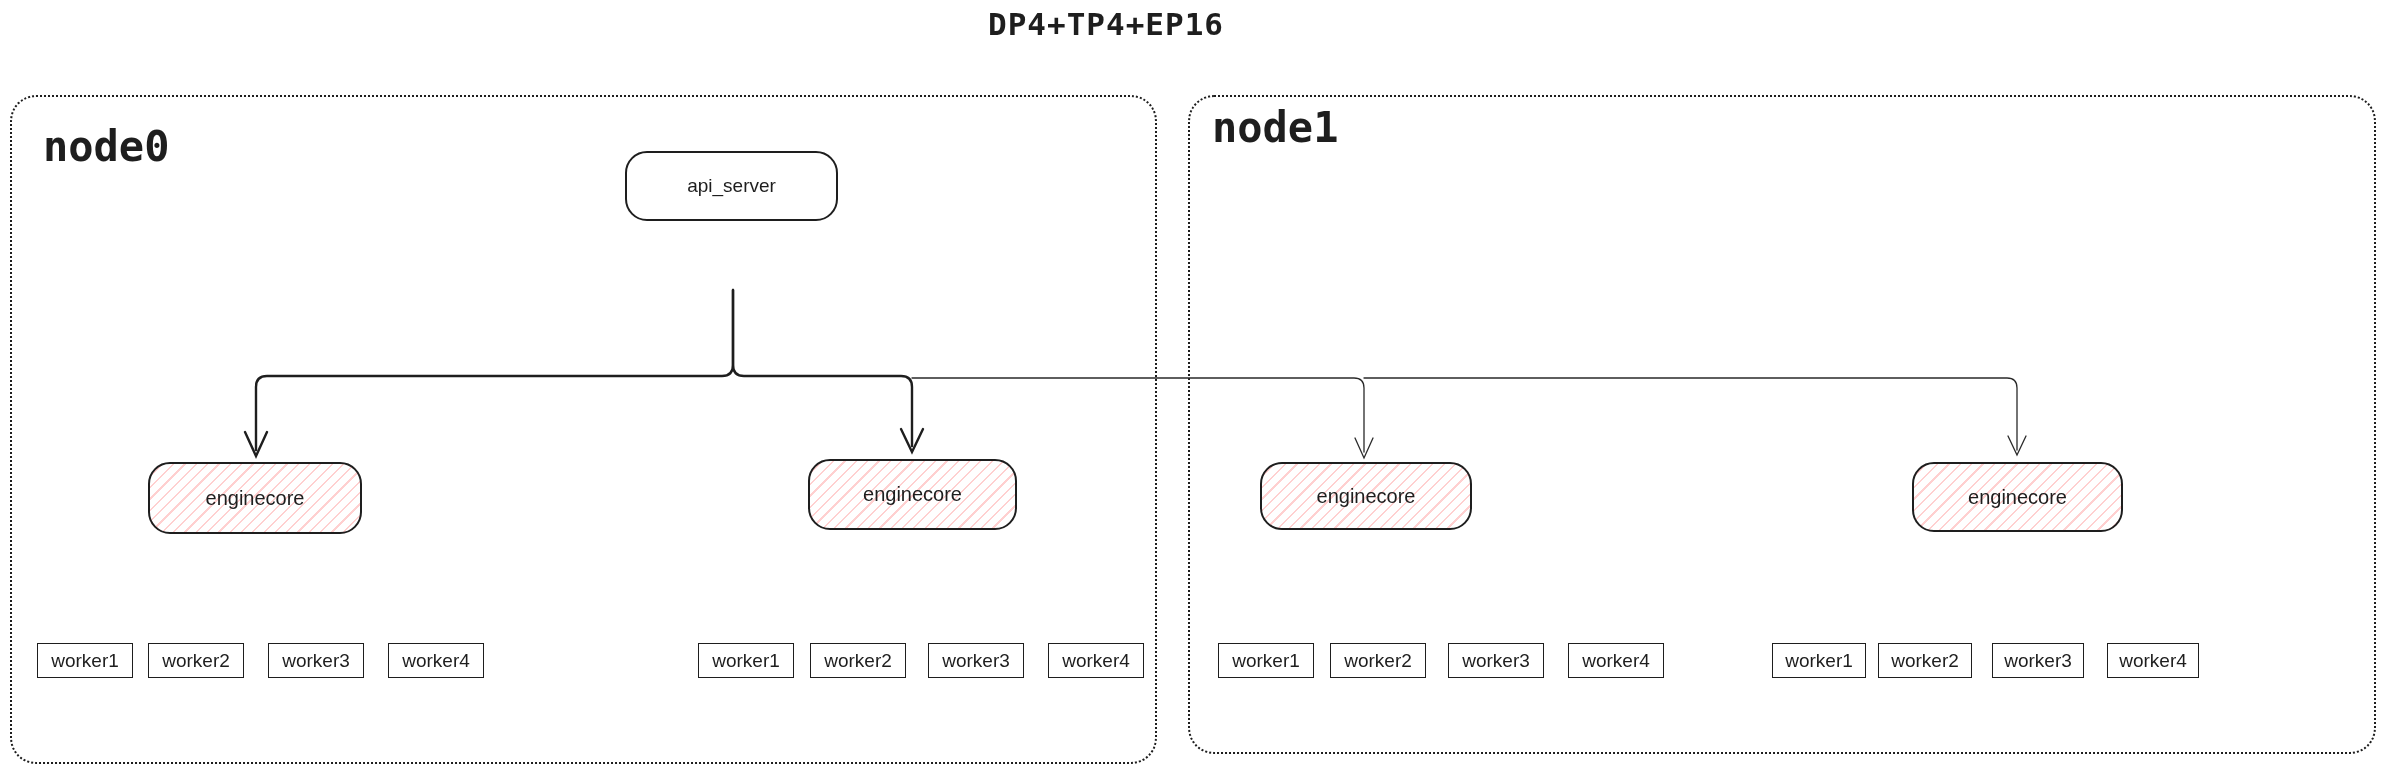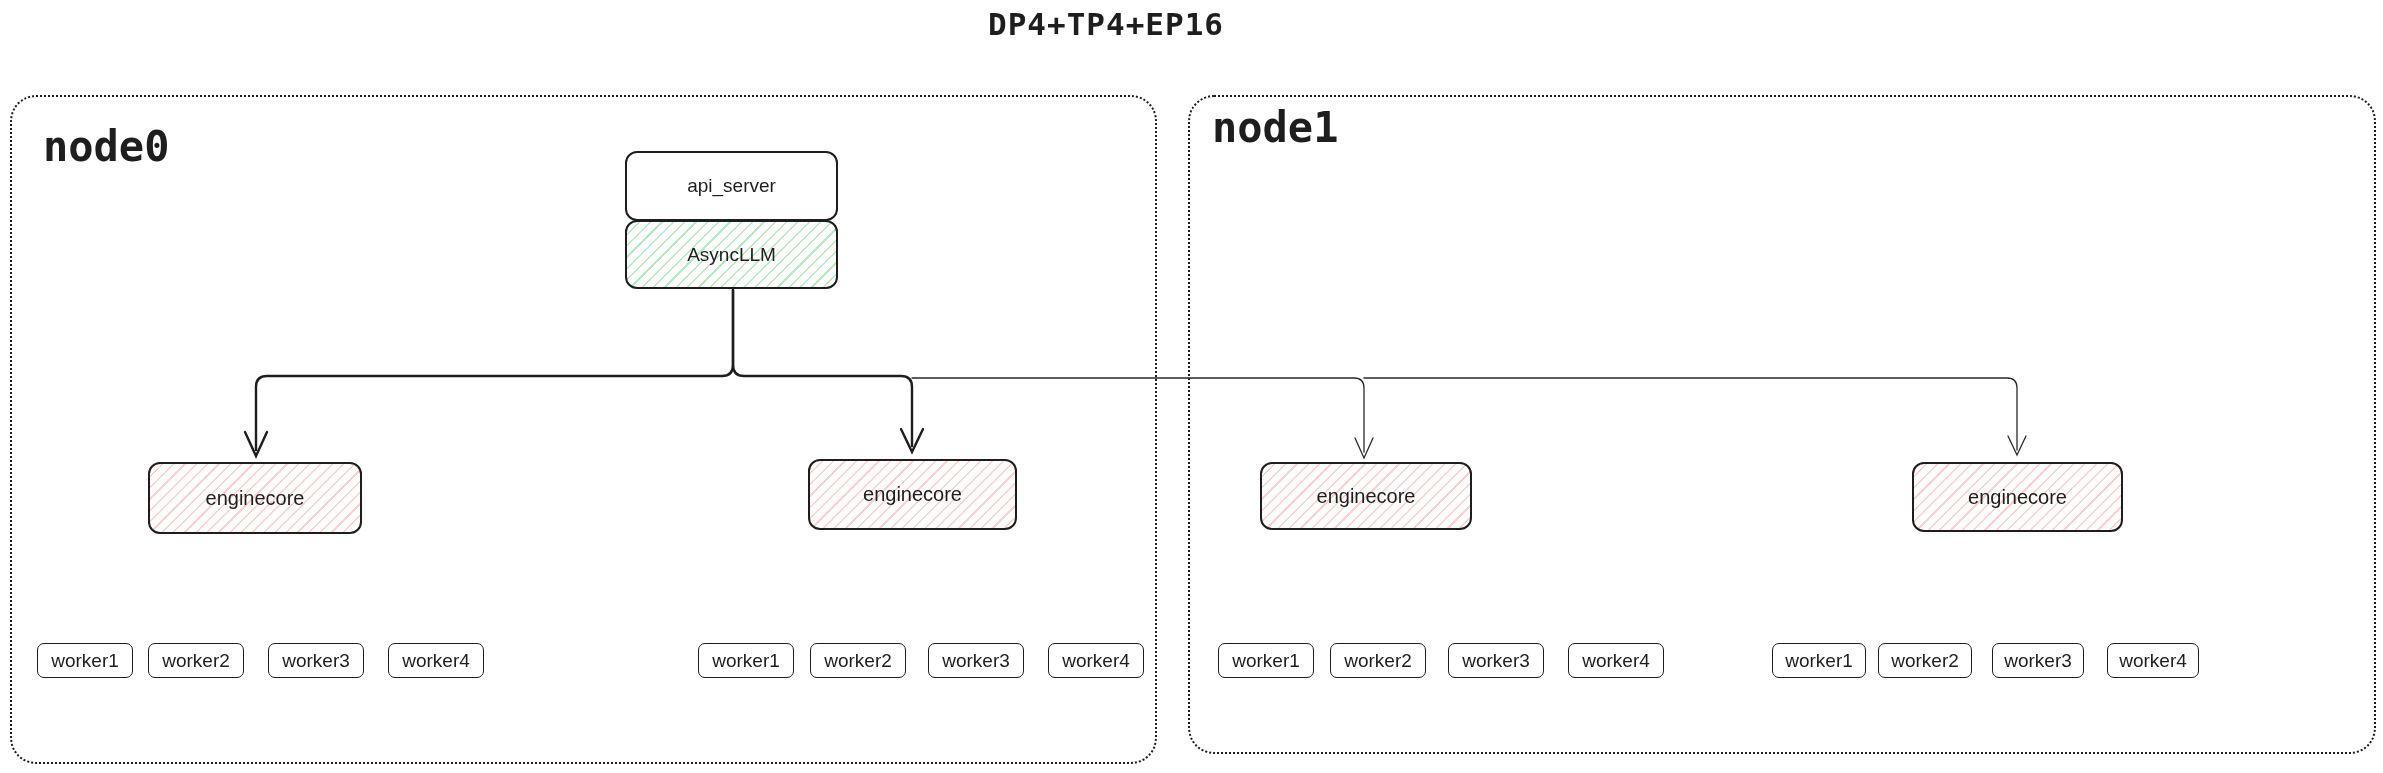--- a/index.html
+++ b/index.html
@@ -12,34 +12,34 @@
     position:absolute;left:1106px;top:6px;transform:translateX(-50%);
     font-size:31px;letter-spacing:1px;white-space:nowrap;
   }
   .node-rect{
     position:absolute;border:2.2px dotted #1e1e1e;border-radius:26px;background:transparent;
   }
   .node-label{
     position:absolute;font-size:42px;white-space:nowrap;
   }
   .box{
-    position:absolute;border:2.2px solid #1e1e1e;border-radius:12px;background:#fff;
+    position:absolute;border:2.2px solid #1e1e1e;border-radius:22px;background:#fff;
     display:flex;align-items:center;justify-content:center;
     font-size:20px;box-sizing:border-box;white-space:nowrap;
   }
   .hatch-green{
     background-color:#fff;
     background-image:repeating-linear-gradient(135deg,#b7ecc3 0px,#b7ecc3 1.6px,transparent 1.6px,transparent 8px);
   }
   .hatch-red{
     background-color:#fff;
     background-image:repeating-linear-gradient(135deg,#ffd0d0 0px,#ffd0d0 1.6px,transparent 1.6px,transparent 8px);
   }
   .worker{
-    position:absolute;border:1.8px solid #1e1e1e;border-radius:7px;background:#fff;
+    position:absolute;border:1.8px solid #1e1e1e;border-radius:0;background:#fff;
     width:96px;height:35px;top:643px;box-sizing:border-box;
     display:flex;align-items:center;justify-content:center;font-size:19px;white-space:nowrap;
   }
   #connectors{position:absolute;left:0;top:0;}
   .conn-thick{stroke:#1e1e1e;stroke-width:2.4px;fill:none;stroke-linecap:round;}
   .conn-thin{stroke:#2a2a2a;stroke-width:1.3px;fill:none;stroke-linecap:round;}
 </style>
 </head>
 <body>
 
@@ -62,21 +62,20 @@
     <path class="conn-thick" d="M901 429 L912 452 L923 429"></path>
 
     <path class="conn-thin" d="M912 378 L1354 378 Q1364 378 1364 388 L1364 452"></path>
     <path class="conn-thin" d="M1355 438 L1364 458 L1373 438"></path>
 
     <path class="conn-thin" d="M1364 378 L2007 378 Q2017 378 2017 388 L2017 450"></path>
     <path class="conn-thin" d="M2008 436 L2017 455 L2026 436"></path>
   </svg>
 
   <div class="box" style="left:625px;top:151px;width:213px;height:70px;font-size:19px;">api_server</div>
-  <div class="box hatch-green" style="left:625px;top:220px;width:213px;height:69px;font-size:19px;">AsyncLLM</div>
 
   <div class="box hatch-red" style="left:148px;top:462px;width:214px;height:72px;">enginecore</div>
   <div class="box hatch-red" style="left:808px;top:459px;width:209px;height:71px;">enginecore</div>
   <div class="box hatch-red" style="left:1260px;top:462px;width:212px;height:68px;">enginecore</div>
   <div class="box hatch-red" style="left:1912px;top:462px;width:211px;height:70px;">enginecore</div>
 
   <div class="worker" style="left:37px;">worker1</div>
   <div class="worker" style="left:148px;">worker2</div>
   <div class="worker" style="left:268px;">worker3</div>
   <div class="worker" style="left:388px;">worker4</div>

